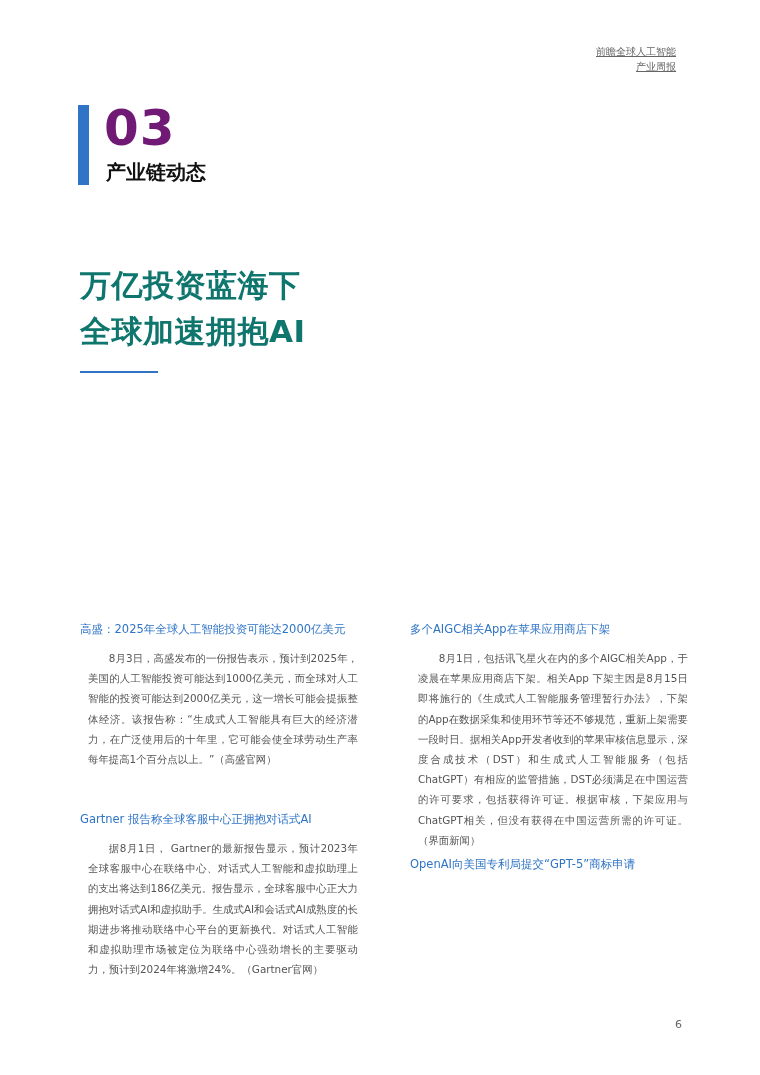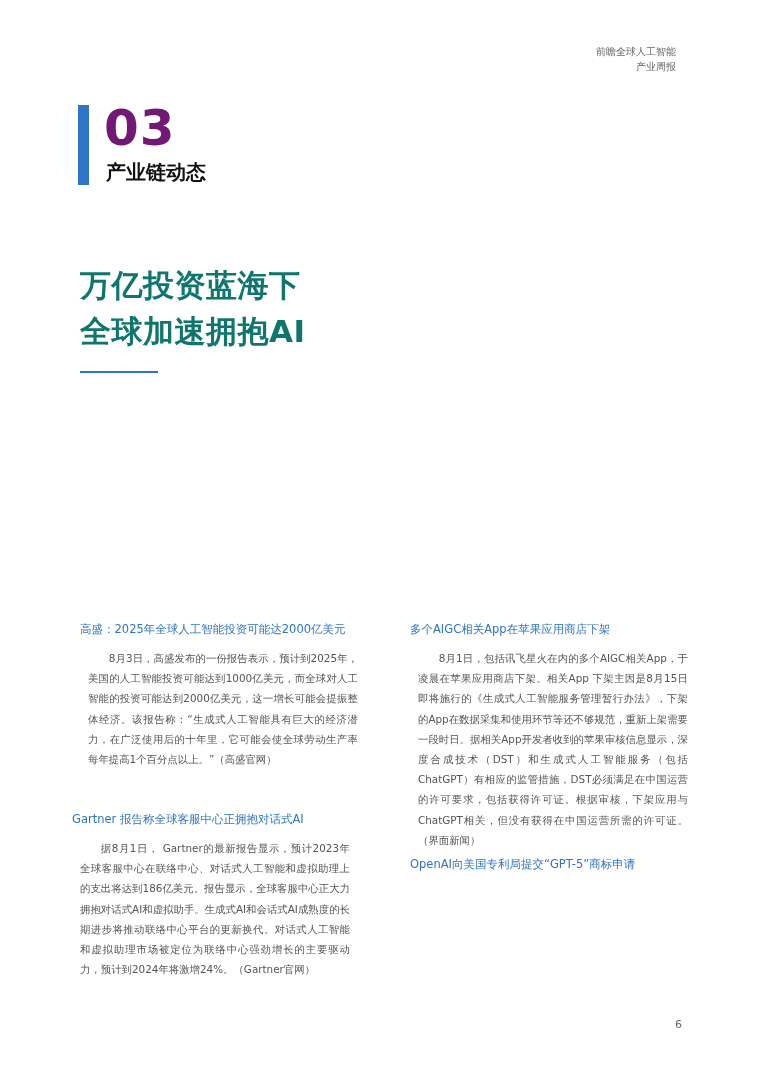--- a/index.html
+++ b/index.html
@@ -15,20 +15,21 @@
       font-family: "DejaVu Sans", "Liberation Sans", sans-serif;
     }
     .header-right {
       position: absolute;
       right: 84px;
       top: 44px;
       text-align: right;
       font-size: 10px;
       line-height: 15px;
       color: #666666;
+      text-decoration: underline;
     }
     .section-bar {
       position: absolute;
       left: 78px;
       top: 105px;
       width: 11px;
       height: 80px;
       background: #2f74c6;
     }
     .section-number {
@@ -112,21 +113,21 @@
   <div>万亿投资蓝海下</div>
   <div>全球加速拥抱AI</div>
 </div>
 <div class="hero-underline"></div>
 
 <div class="article" style="left:80px; top:620px;">
   <div class="article-title">高盛：2025年全球人工智能投资可能达2000亿美元</div>
   <p class="article-body">8月3日，高盛发布的一份报告表示，预计到2025年，美国的人工智能投资可能达到1000亿美元，而全球对人工智能的投资可能达到2000亿美元，这一增长可能会提振整体经济。该报告称：“生成式人工智能具有巨大的经济潜力，在广泛使用后的十年里，它可能会使全球劳动生产率每年提高1个百分点以上。”（高盛官网）</p>
 </div>
 
-<div class="article" style="left:72px; top:810px;">
+<div class="article" style="left:80px; top:810px;">
   <div class="article-title">Gartner 报告称全球客服中心正拥抱对话式AI</div>
   <p class="article-body">据8月1日， Gartner的最新报告显示，预计2023年全球客服中心在联络中心、对话式人工智能和虚拟助理上的支出将达到186亿美元。报告显示，全球客服中心正大力拥抱对话式AI和虚拟助手。生成式AI和会话式AI成熟度的长期进步将推动联络中心平台的更新换代。对话式人工智能和虚拟助理市场被定位为联络中心强劲增长的主要驱动力，预计到2024年将激增24%。（Gartner官网）</p>
 </div>
 
 <div class="article" style="left:410px; top:620px;">
   <div class="article-title">多个AIGC相关App在苹果应用商店下架</div>
   <p class="article-body">8月1日，包括讯飞星火在内的多个AIGC相关App，于凌晨在苹果应用商店下架。相关App 下架主因是8月15日即将施行的《生成式人工智能服务管理暂行办法》，下架的App在数据采集和使用环节等还不够规范，重新上架需要一段时日。据相关App开发者收到的苹果审核信息显示，深度合成技术（DST）和生成式人工智能服务（包括ChatGPT）有相应的监管措施，DST必须满足在中国运营的许可要求，包括获得许可证。根据审核，下架应用与ChatGPT相关，但没有获得在中国运营所需的许可证。（界面新闻）</p>
 </div>
 
 <div class="article" style="left:410px; top:855px;">

